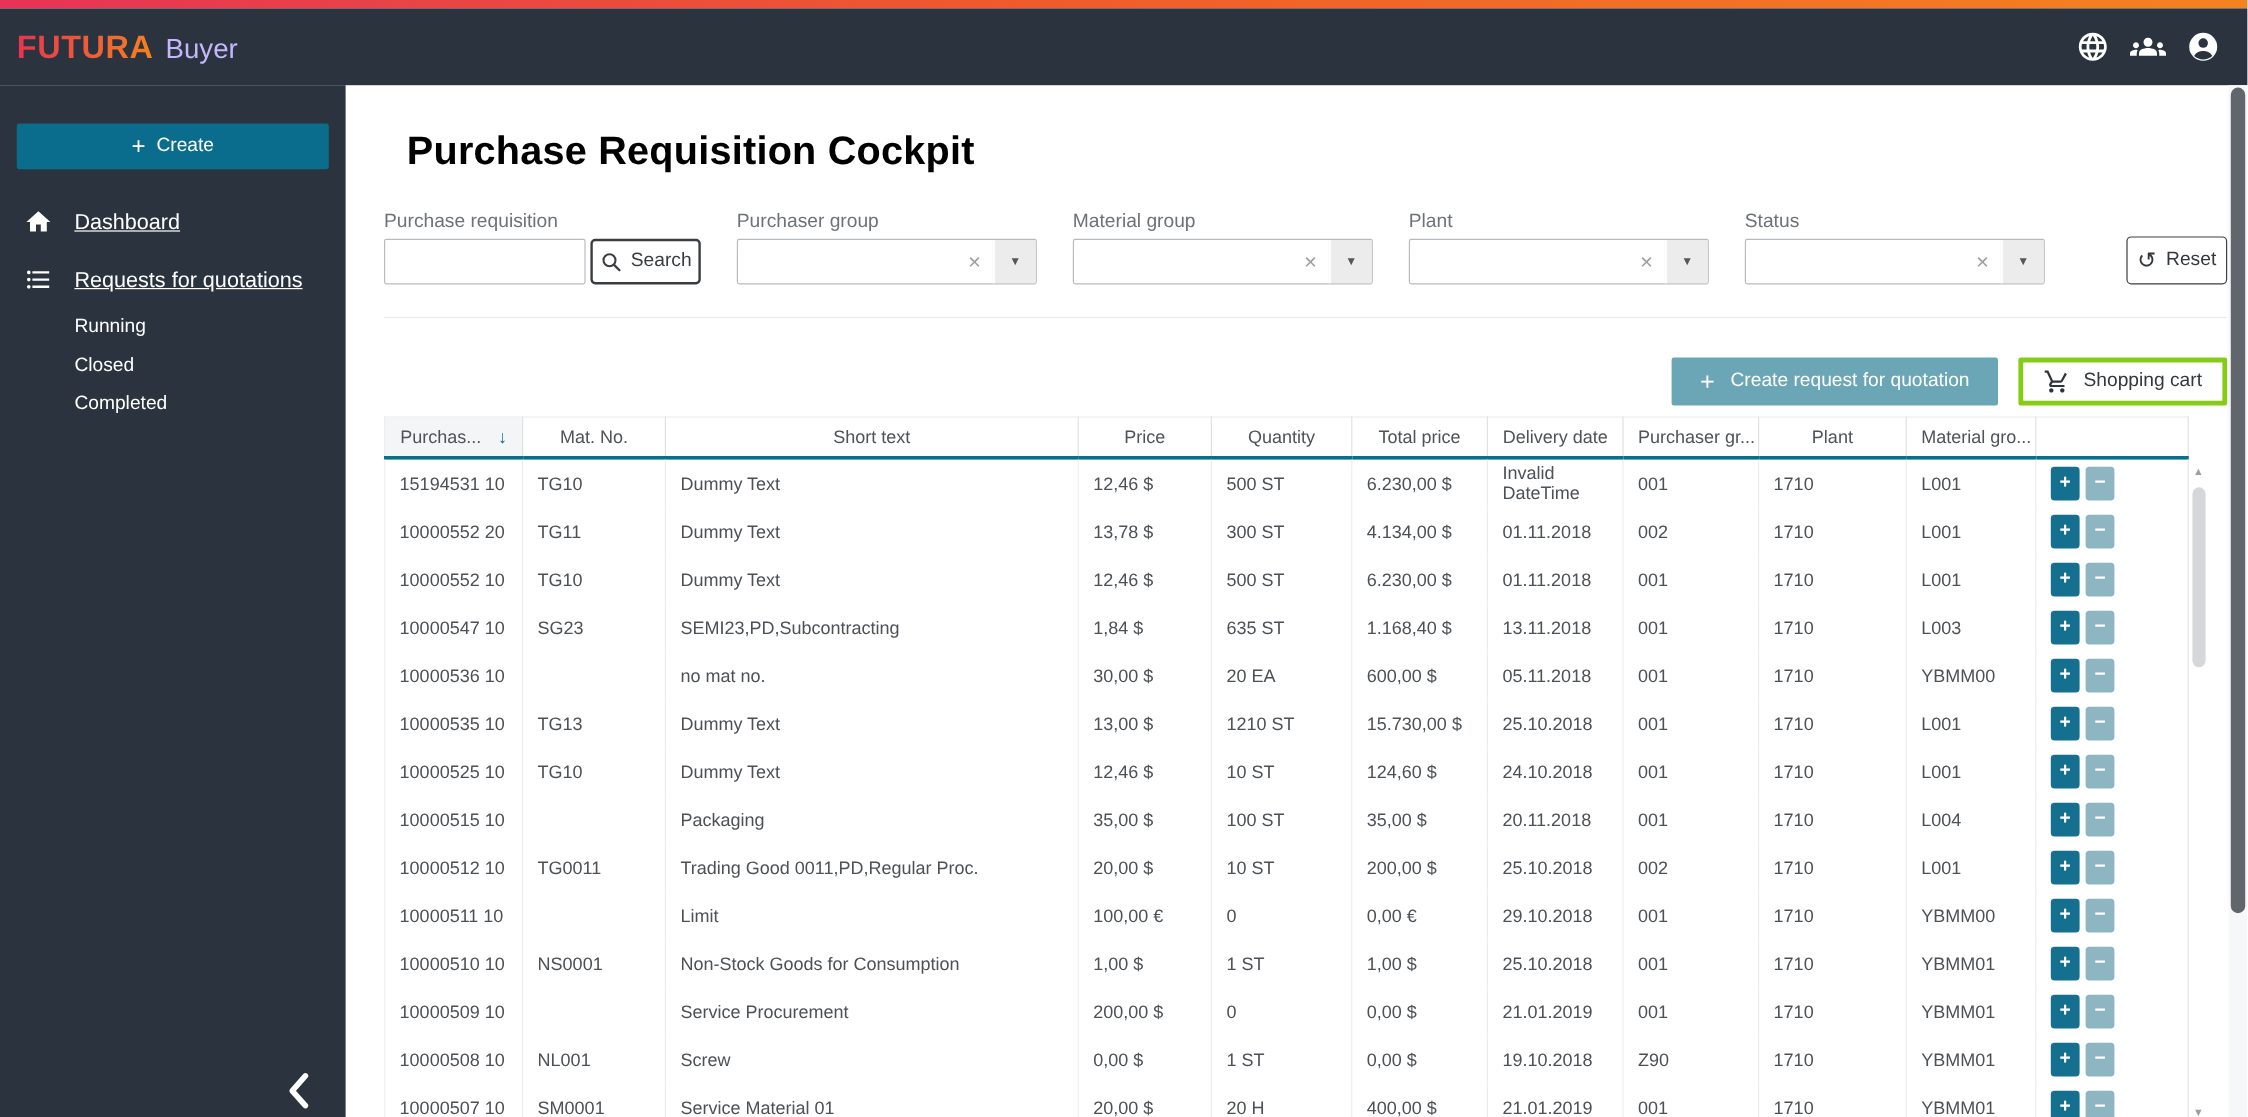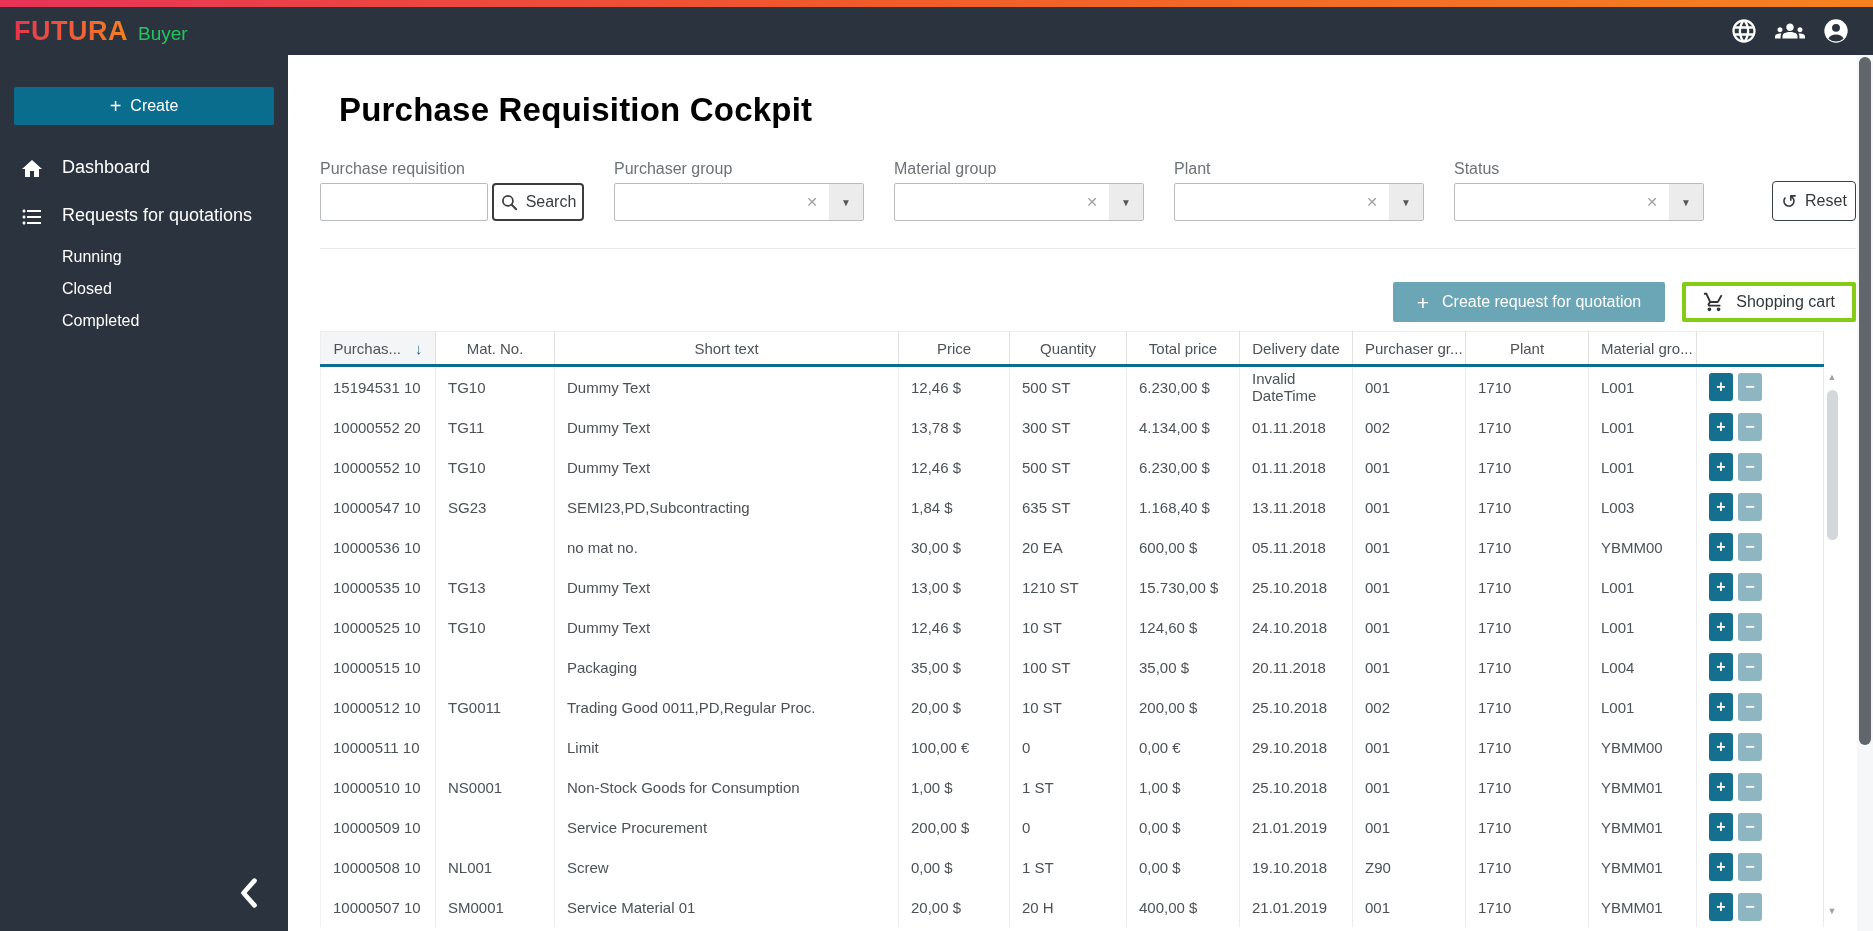--- a/index.html
+++ b/index.html
@@ -3,40 +3,40 @@
 <meta charset="utf-8">
 <style>
   * { box-sizing: border-box; margin: 0; padding: 0; }
   html, body { width: 1873px; height: 931px; overflow: hidden; }
   body { font-family: "Liberation Sans", sans-serif; background: #fff; }
   button { font-family: inherit; cursor: pointer; }
   input { font-family: inherit; }
 
   
   .top-strip { height: 7px; background: linear-gradient(90deg, #e73357 0%, #f05a2b 45%, #f58220 100%); }
-  .header { height: 48px; background: #2b343e; display: flex; align-items: center; padding: 0 23px 0 14px; }
+  .header { height: 64px; background: #2b343e; display: flex; align-items: center; padding: 0 23px 0 14px; }
   .logo { display: flex; align-items: baseline; gap: 10px; }
   .logo-futura { font-size: 27px; font-weight: bold; letter-spacing: .5px;
     background: linear-gradient(90deg, #e8344f, #f58220);
     -webkit-background-clip: text; background-clip: text; color: transparent; }
-  .logo-buyer { font-size: 19px; color: #22c55e; }
+  .logo-buyer { font-size: 23px; color: #c4b5fd; }
   .header-icons { margin-left: auto; display: flex; align-items: center; gap: 17px; }
   .hicon { background: none; border: none; padding: 0; display: flex; align-items: center; }
 
   
   .app { display: flex; height: 876px; position: relative; }
   .sidebar { width: 288px; background: #2b343e; flex: none; display: flex; flex-direction: column; position: relative; }
   .main { flex: 1; padding: 0 17px 0 32px; overflow: hidden; position: relative; }
 
   
   .create-btn { margin: 32px 14px 0; height: 38px; background: #0b6d8d; border: none; border-radius: 2px;
     color: #fff; font-size: 16px; display: flex; align-items: center; justify-content: center; gap: 9px; }
   .create-plus { font-size: 20px; line-height: 1; }
   .nav { margin-top: 20px; }
-  .nav-item { display: flex; gap: 18px; padding: 12px 20px; color: #fff; font-size: 18px; }
+  .nav-item { display: flex; align-items: center; gap: 18px; padding: 12px 20px; color: #fff; font-size: 18px; text-decoration: underline; }
   .nav-item svg { flex: none; }
   .sub-item { padding: 7px 20px 7px 62px; color: #fff; font-size: 16px; }
   .collapse-btn { position: absolute; bottom: 14px; right: 24px; background: none; border: none; padding: 4px; }
 
   
   .page-title { margin-top: 36px; font-size: 33px; font-weight: bold; color: #000000; letter-spacing: .2px; margin-left: 19px; }
 
   
   .filters { display: flex; margin-top: 31px; gap: 30px; align-items: flex-end; }
   .filter label { display: block; font-size: 16px; color: #6d7277; margin-bottom: 5px; }

